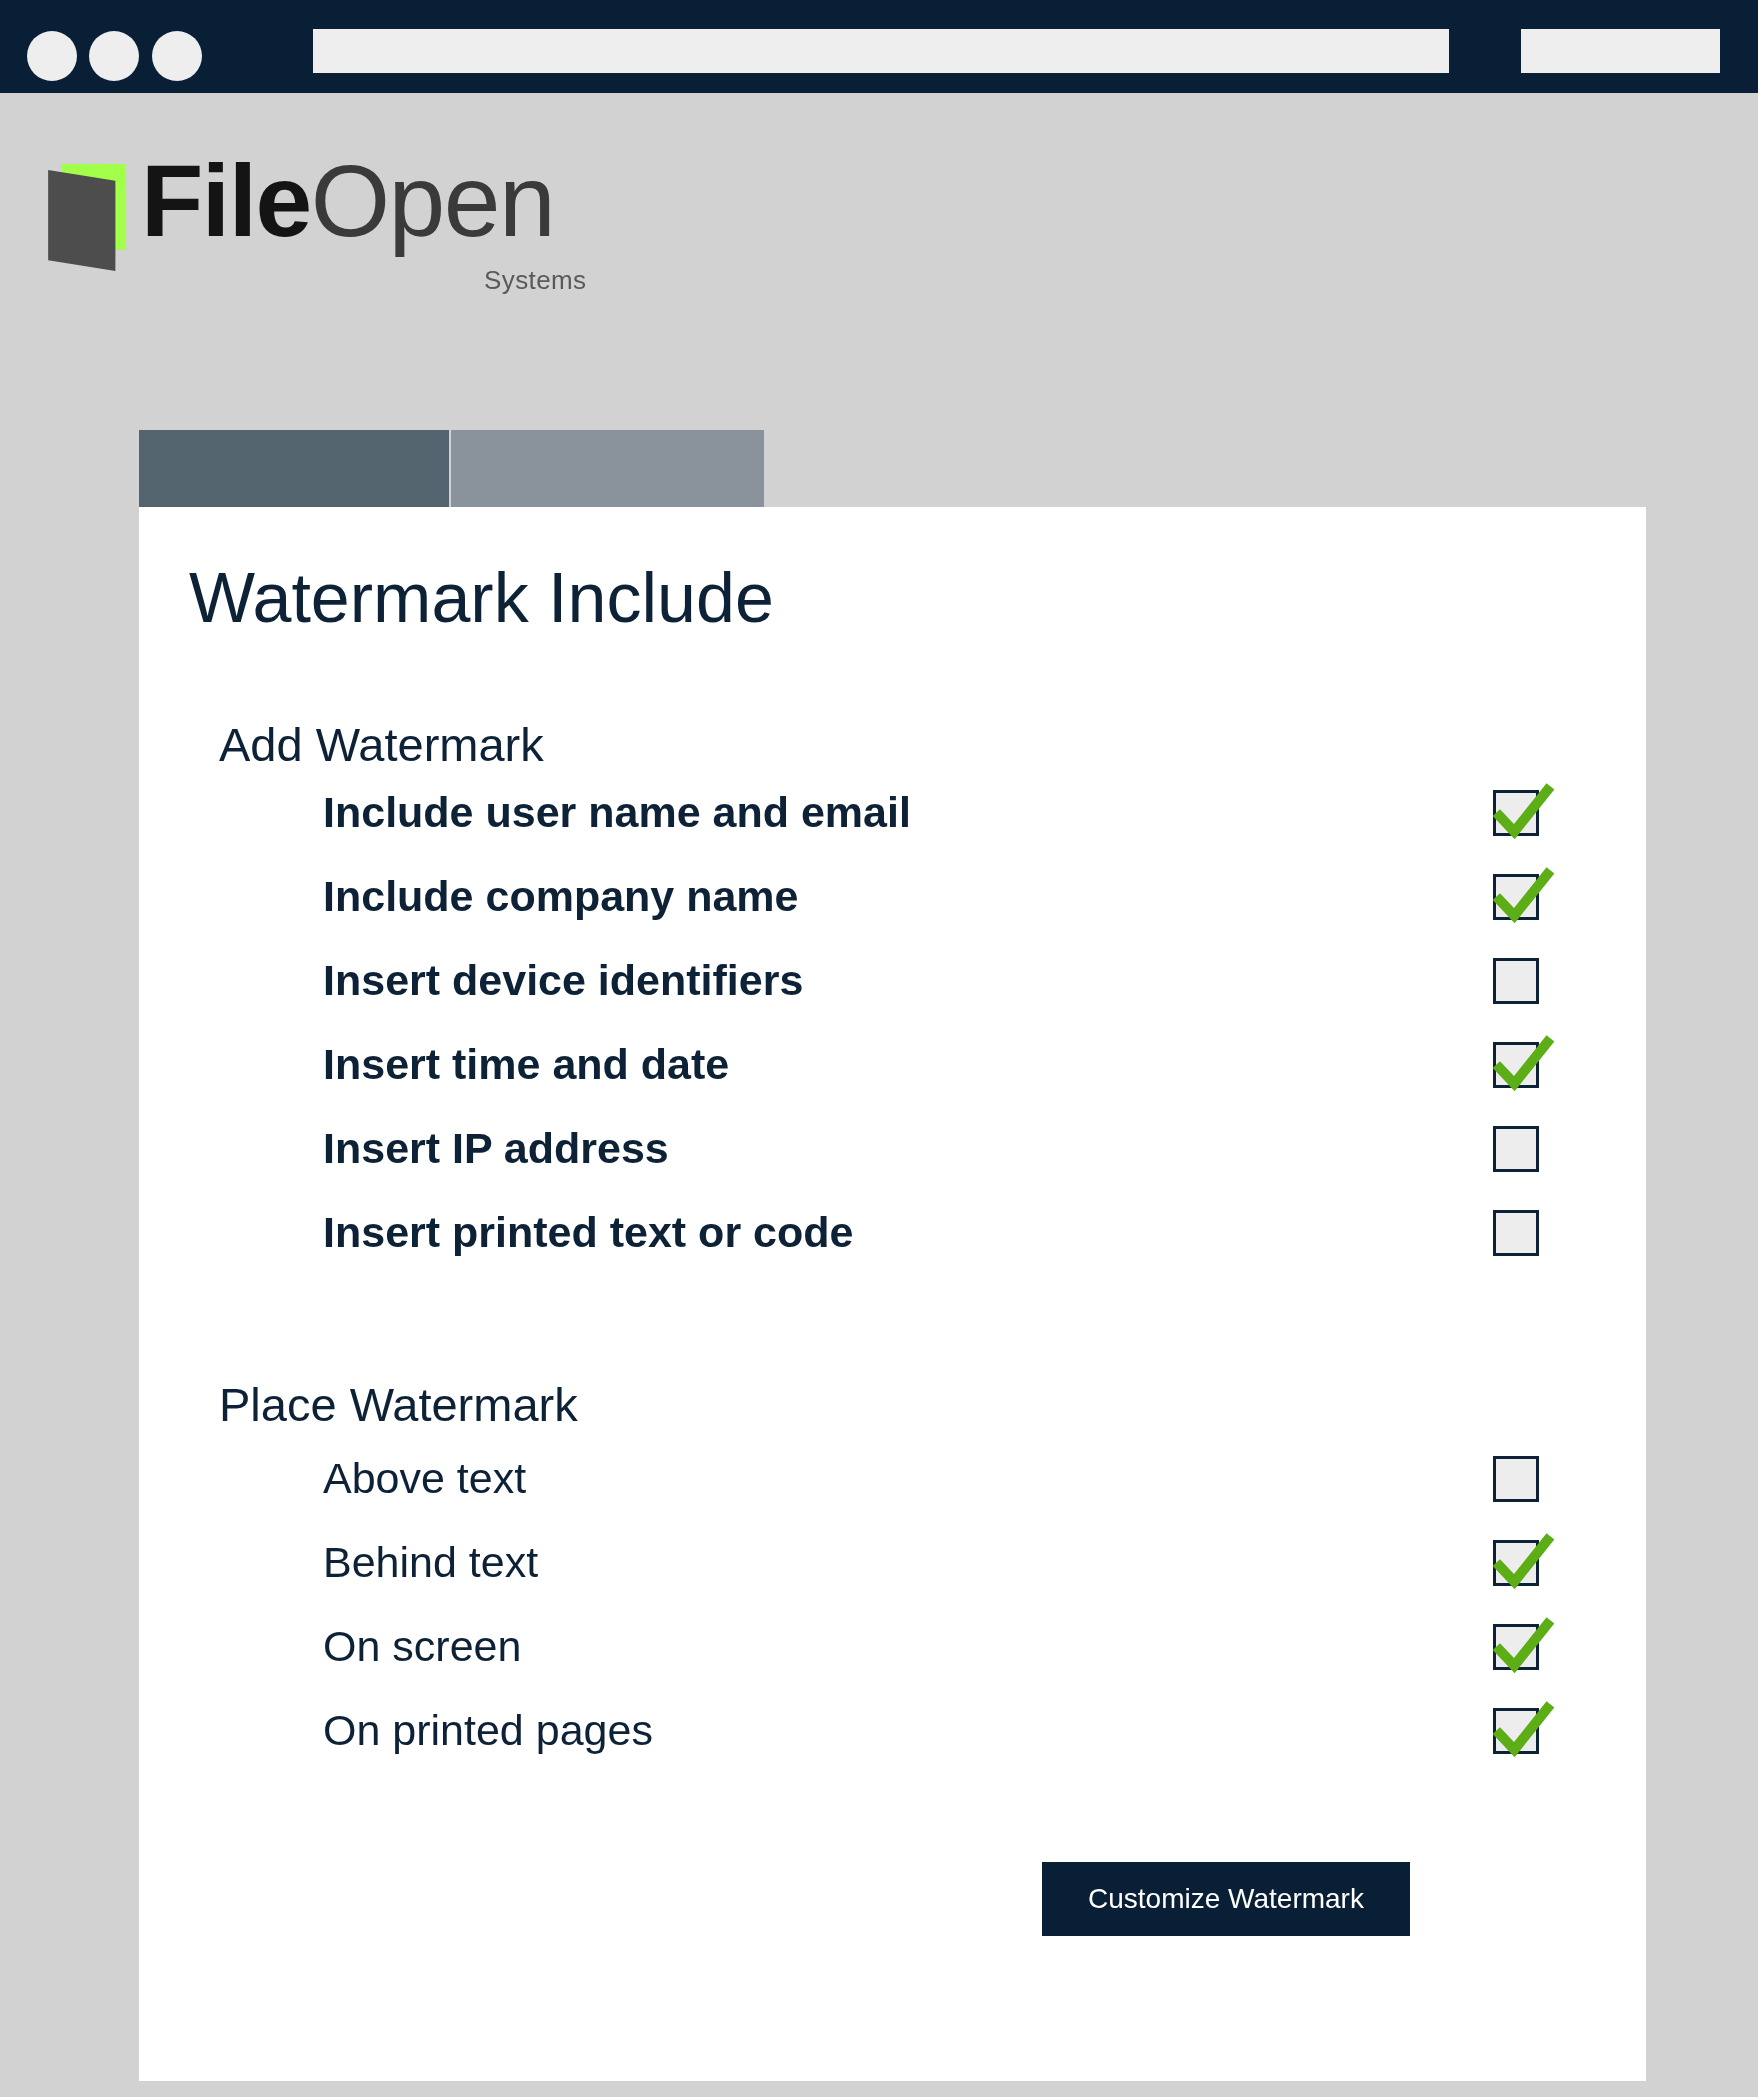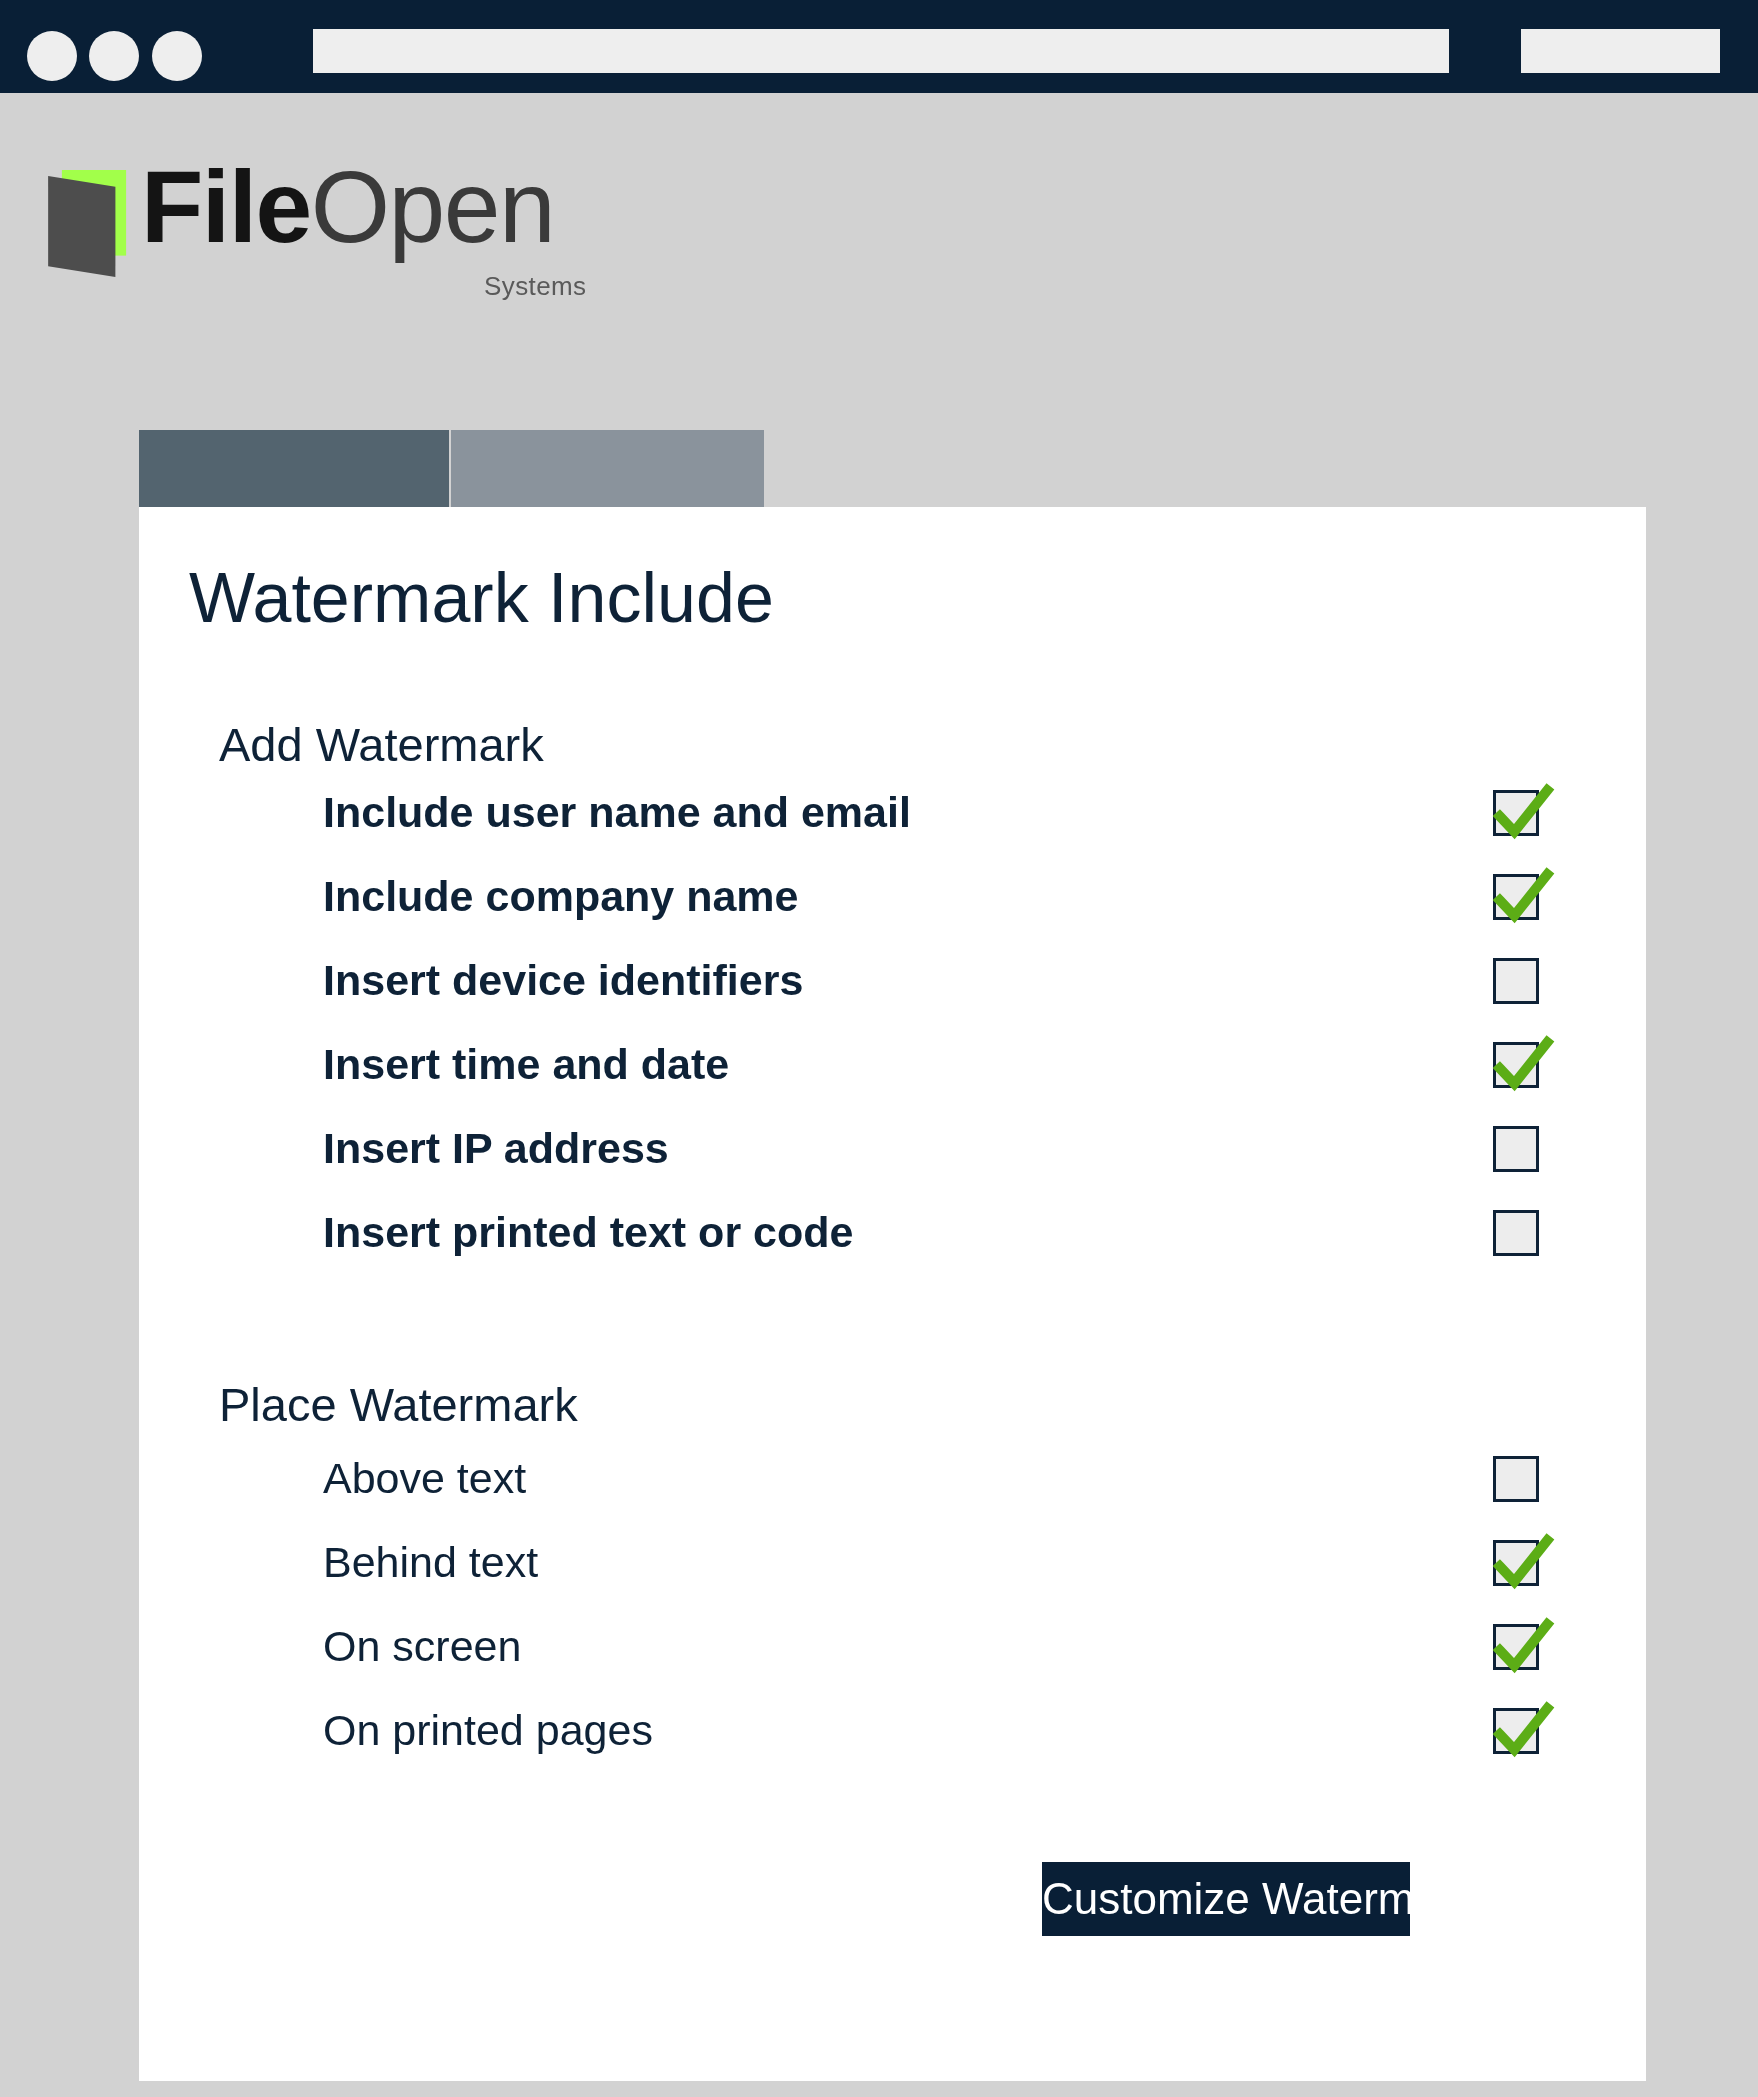--- a/index.html
+++ b/index.html
@@ -58,21 +58,21 @@
     top: 93px;
     width: 1758px;
     height: 2004px;
     background: #d2d2d2;
   }
 
   
   #brand-logo {
     position: absolute;
     left: 48px;
-    top: 63px;
+    top: 57px;
     width: 504px;
     height: 145px;
   }
   #logo-mark {
     position: absolute;
     left: 0;
     top: 13.8px;
     width: 92px;
     height: 107px;
   }
@@ -182,21 +182,21 @@
 
   
   #customize-watermark-button {
     position: absolute;
     left: 903px;
     top: 1355px;
     width: 368px;
     height: 74px;
     background: #091f36;
     color: #ffffff;
-    font-size: 44px;
+    font-size: 28px;
     line-height: 74px;
     text-align: center;
     border: none;
     padding: 0;
     font-family: "Liberation Sans", sans-serif;
     cursor: pointer;
     white-space: nowrap;
   }
 </style>
 </head>

